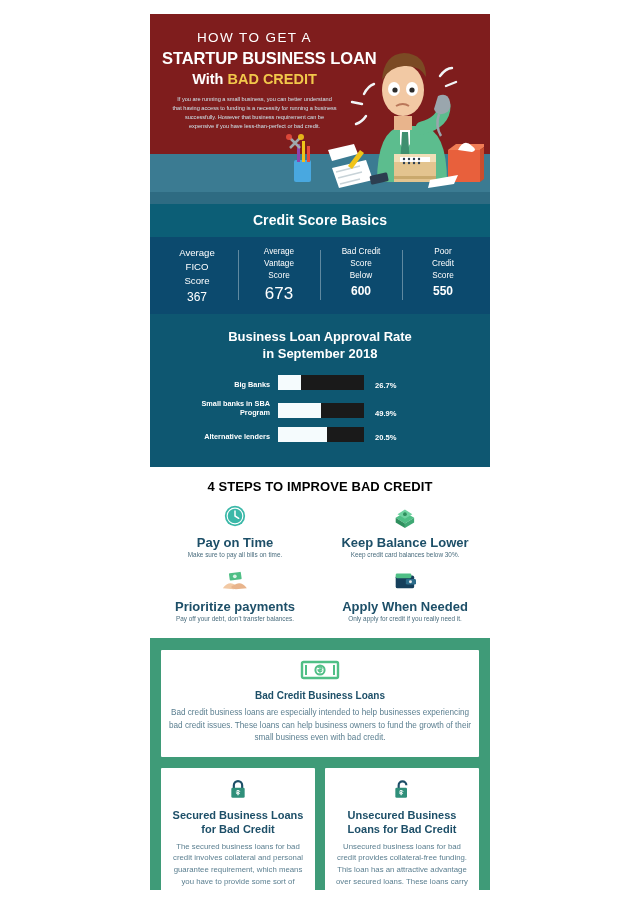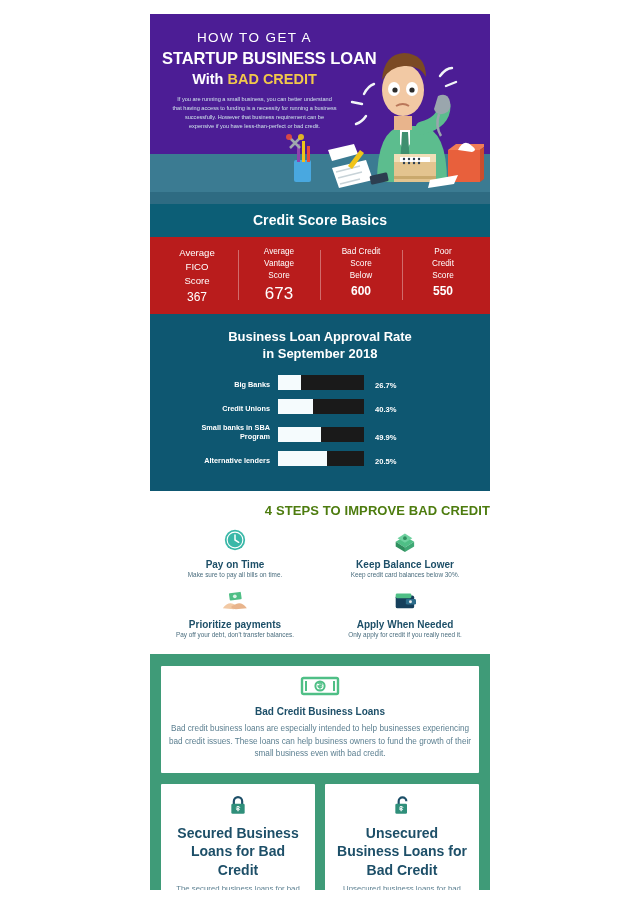--- a/index.html
+++ b/index.html
@@ -20,21 +20,21 @@
     left: 150px; top: 14px;
     width: 340px; height: 876px;
     background: #ffffff;
     overflow: hidden;
   }
 
   
   .hero {
     position: relative;
     height: 190px;
-    background: #4c1d95;
+    background: #7f1d1d;
     overflow: hidden;
   }
   .hero-desk {
     position: absolute; left: 0; right: 0; bottom: 0;
     height: 50px; background: #3b7b92;
   }
   .hero-desk-front {
     position: absolute; left: 0; right: 0; bottom: 0;
     height: 12px; background: #2e6b82;
   }
@@ -69,21 +69,21 @@
   .tissue { position: absolute; right: 6px; bottom: 22px; width: 40px; height: 44px; z-index: 3;}
   .deskitems { position: absolute; left: 120px; bottom: 12px; width: 200px; height: 60px; z-index: 3;}
 
   
   .csb-title {
     background: #0c5e76; color: #ffffff;
     font-size: 14px; font-weight: 700; text-align: center;
     padding: 8px 2px 9px; letter-spacing: .1px;
   }
   .csb-grid {
-    display: flex; background: #b91c1c; color: #ffffff;
+    display: flex; background: #0c4a6e; color: #ffffff;
     padding: 9px 6px 10px;
   }
   .csb-cell {
     flex: 1; text-align: center; position: relative;
     padding: 0 3px;
   }
   .csb-cell + .csb-cell::before {
     content: ""; position: absolute; left: 0; top: 4px; bottom: 4px;
     width: 1px; background: rgba(255,255,255,.35);
   }
@@ -119,51 +119,51 @@
     background: #f5fbfd;
   }
   .bar-val {
     color: #ffffff; font-size: 7.6px; font-weight: 700;
     padding-left: 11px;
   }
 
   
   .steps { background: #ffffff; padding: 12px 0 14px; }
   .steps-title {
-    text-align: right; color: #4d7c0f; font-weight: 700;
+    text-align: center; color: #000000; font-weight: 700;
     font-size: 13px; letter-spacing: .1px; margin-bottom: 10px;
   }
   .steps-grid {
     display: grid; grid-template-columns: 1fr 1fr;
     row-gap: 8px;
   }
   .step { text-align: center; padding: 0 8px; }
   .step-icon { height: 24px; margin-bottom: 3px; }
   .step-title {
-    color: #1d4f68; font-weight: 700; font-size: 10px; margin-bottom: 1.5px;
+    color: #1d4f68; font-weight: 700; font-size: 13px; margin-bottom: 1.5px;
   }
   .step-desc { color: #4a6d7e; font-size: 6.4px; line-height: 1.35; }
 
   
   .green { background: #3f9b78; padding: 12px 11px 13px; }
   .card {
     background: #ffffff; border-radius: 1px;
     padding: 10px 4px 12px; text-align: center;
   }
   .card-icon { height: 20px; margin-bottom: 5px; }
   .card-title {
     color: #1d4f68; font-weight: 700; font-size: 10px;
     line-height: 1.3; margin-bottom: 5px;
   }
   .card-body {
     color: #5b7f90; font-size: 8.2px; line-height: 1.55;
   }
   .cards-2 { display: flex; gap: 10px; margin-top: 11px; }
   .cards-2 .card { flex: 1; padding: 11px 9px 12px; }
-  .cards-2 .card-title { font-size: 14px; margin-bottom: 4px; }
+  .cards-2 .card-title { font-size: 11px; margin-bottom: 4px; }
   .cards-2 .card-body { font-size: 7.8px; line-height: 1.5; }
 </style>
 </head>
 <body>
 
 <div id="page">
   <div class="sheet">
 
     <section class="hero">
       <div class="hero-desk"></div>
@@ -270,27 +270,20 @@
       </div>
       <div class="bars">
         <div class="bar-row">
           <div class="bar-label">Big Banks</div>
           <div class="bar-track">
               <div class="bar-fill" style="width: 26.7%;"></div>
             </div>
           <div class="bar-val">26.7%</div>
         </div>
         <div class="bar-row">
-          <div class="bar-label">Credit Unions</div>
-          <div class="bar-track">
-              <div class="bar-fill" style="width: 40.3%;"></div>
-            </div>
-          <div class="bar-val">40.3%</div>
-        </div>
-        <div class="bar-row">
           <div class="bar-label">Small banks in SBA Program</div>
           <div class="bar-track">
               <div class="bar-fill" style="width: 49.9%;"></div>
             </div>
           <div class="bar-val">49.9%</div>
         </div>
         <div class="bar-row">
           <div class="bar-label">Alternative lenders</div>
           <div class="bar-track">
               <div class="bar-fill" style="width: 56.6%;"></div>

